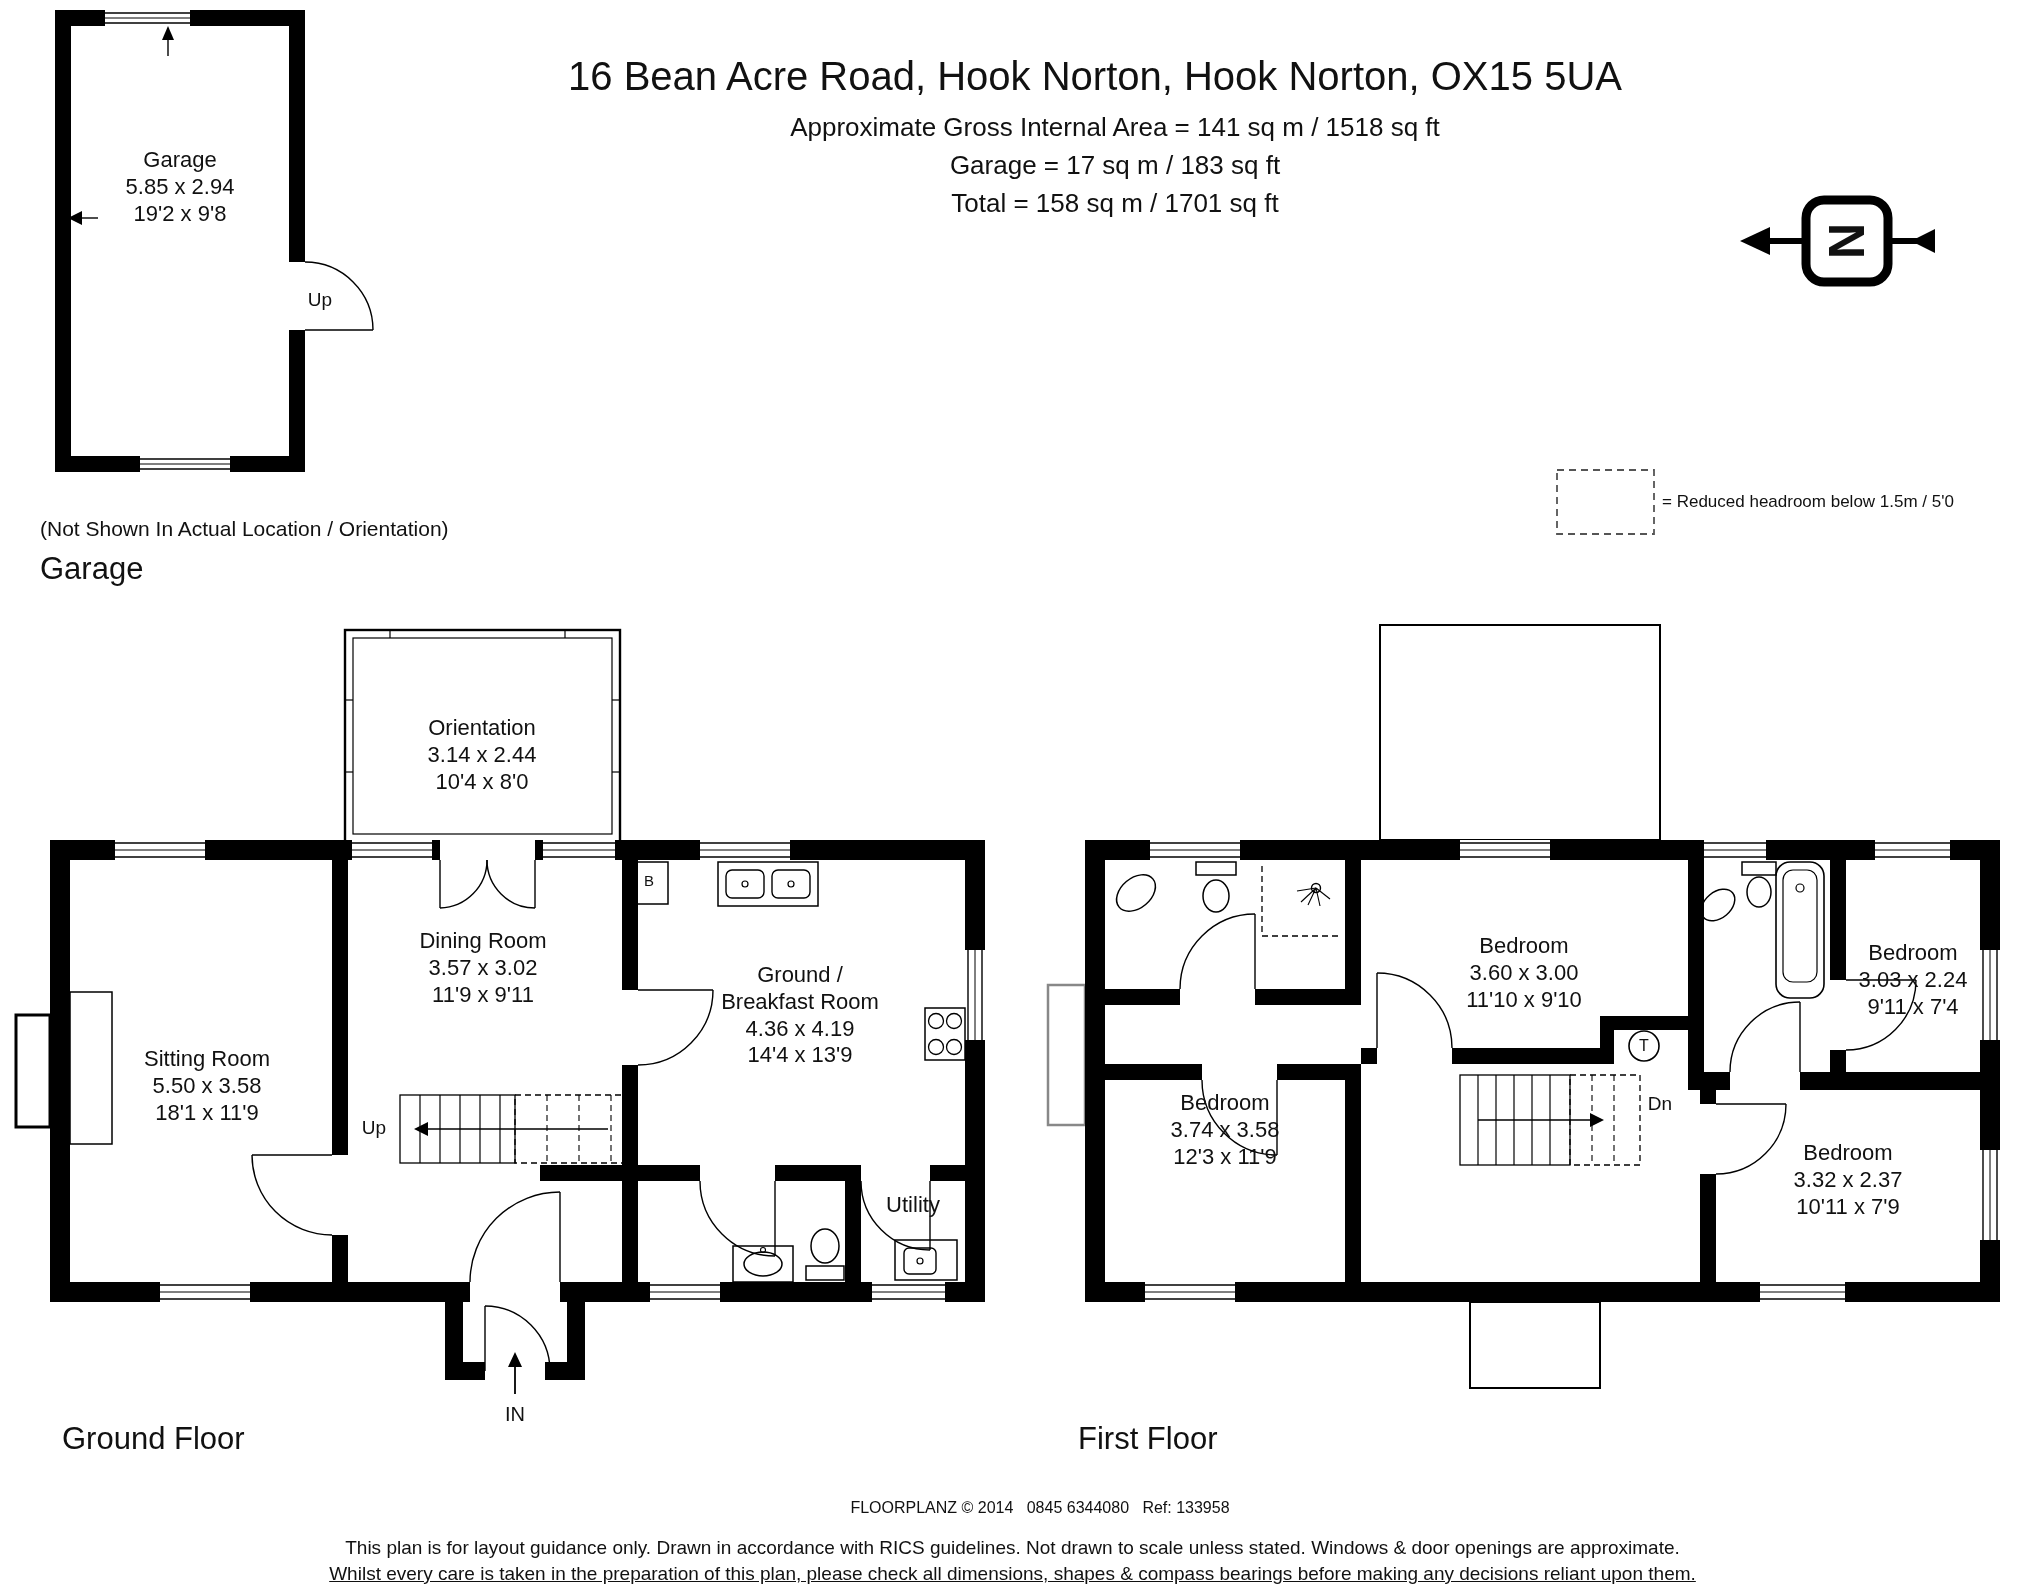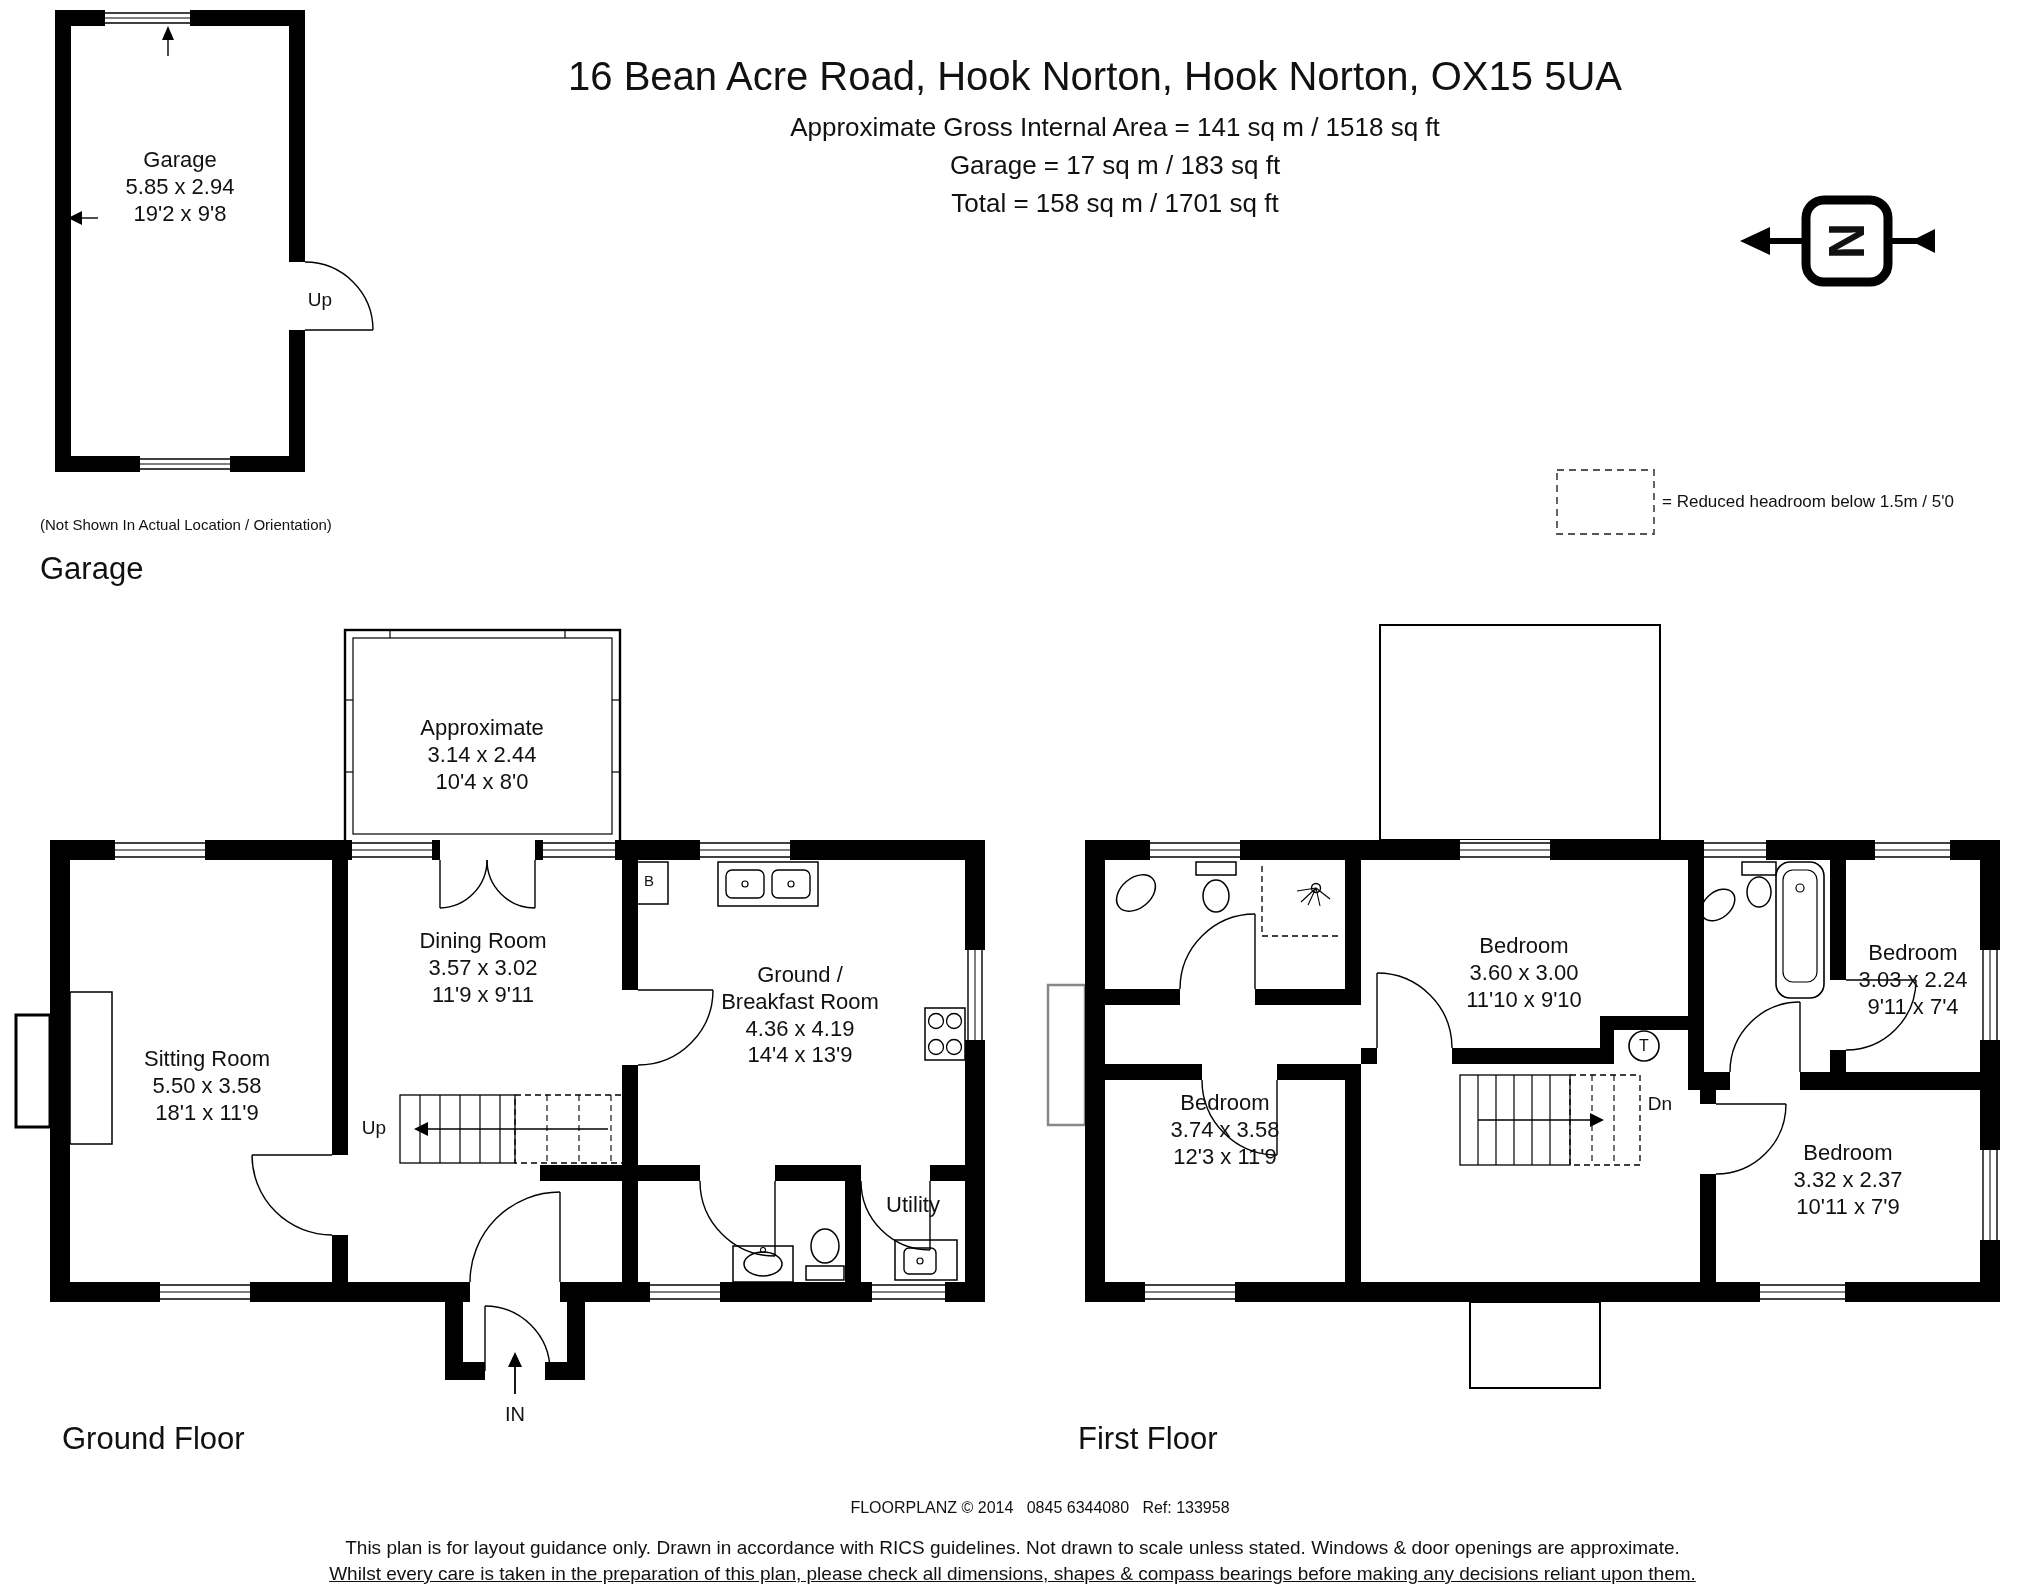--- a/index.html
+++ b/index.html
@@ -10,21 +10,21 @@
   #plan{position:absolute;left:0;top:0;}
   .L{position:absolute;text-align:center;line-height:1.22;}
   .L span{display:block;}
   .LA{position:absolute;text-align:left;line-height:1.22;}
   .title{font-size:40px;}
   .area{font-size:26px;}
   .roomlbl{font-size:22px;}
   .heading{font-size:31px;}
   .small{font-size:19px;}
   .tiny{font-size:15px;}
-  .note{font-size:15px;}
+  .note{font-size:21px;}
   .legendtxt{font-size:17px;}
   .foot1{font-size:16px;white-space:pre;}
   .foot23{font-size:19px;}
   .north-n{
     position:absolute;left:1806px;top:200px;width:82px;height:82px;
     display:flex;align-items:center;justify-content:center;
     font-size:50px;font-weight:bold;transform:rotate(-90deg);
   }
 </style>
 </head>
@@ -274,21 +274,21 @@
 <div class="L roomlbl" style="left:80px;top:147px;width:200px;">
   <span>Garage</span>
   <span>5.85 x 2.94</span>
   <span>19'2 x 9'8</span>
 </div>
 <div class="L small" style="left:298px;top:288px;width:44px;">Up</div>
 <div class="LA note" style="left:40px;top:516px;width:600px;">(Not Shown In Actual Location / Orientation)</div>
 <div class="LA heading" style="left:40px;top:550px;width:300px;">Garage</div>
 
 <div class="L roomlbl" style="left:357px;top:715px;width:250px;">
-  <span>Approximate</span>
+  <span>Orientation</span>
   <span>3.14 x 2.44</span>
   <span>10'4 x 8'0</span>
 </div>
 <div class="L roomlbl" style="left:358px;top:928px;width:250px;">
   <span>Dining Room</span>
   <span>3.57 x 3.02</span>
   <span>11'9 x 9'11</span>
 </div>
 <div class="L roomlbl" style="left:665px;top:962px;width:270px;">
   <span>Ground /</span>

